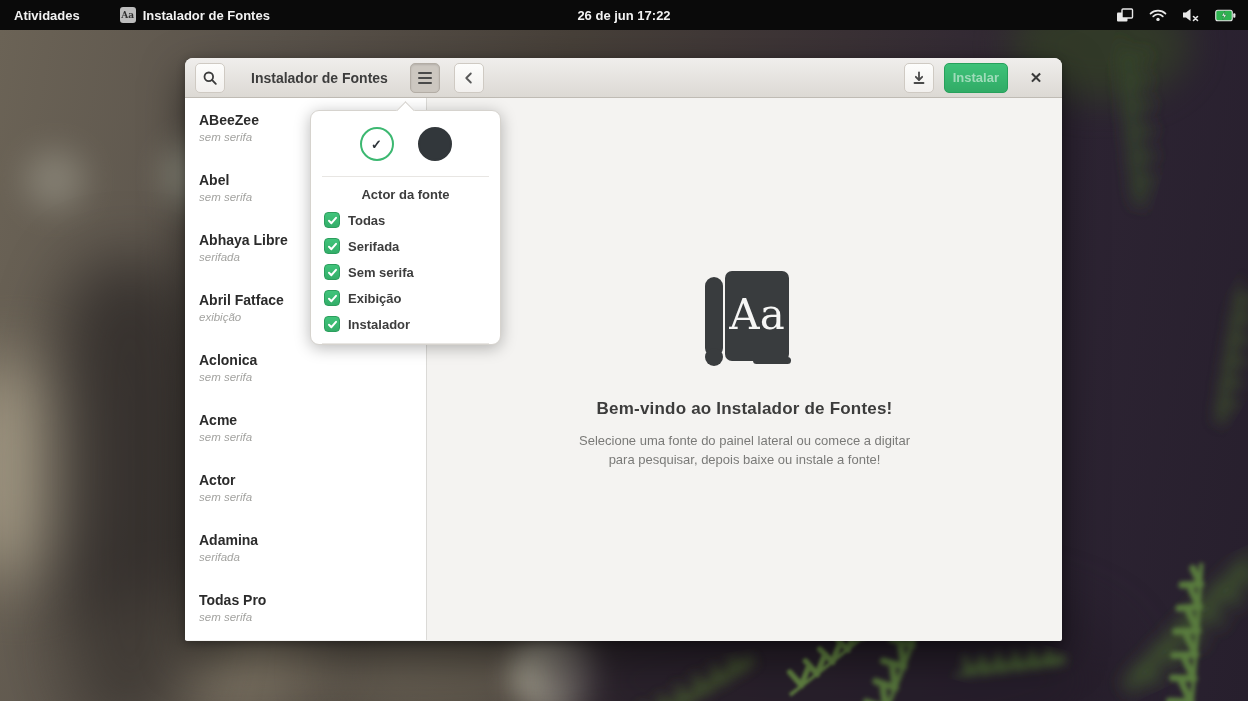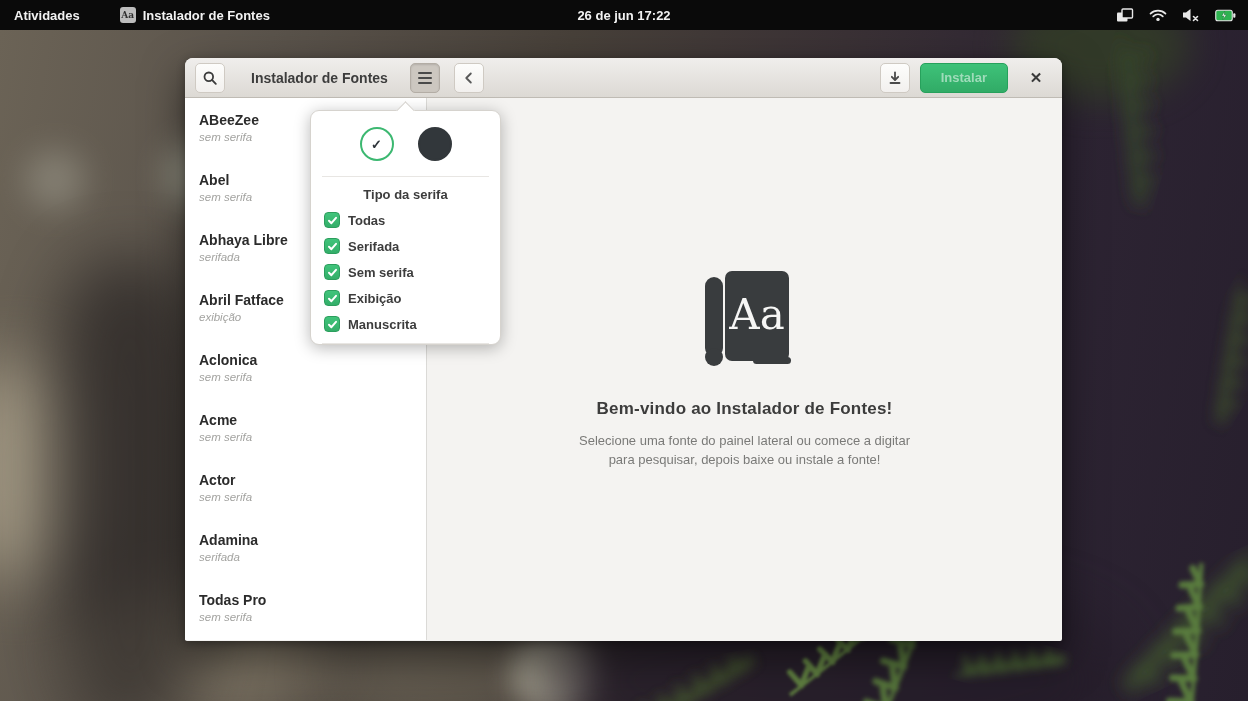--- a/index.html
+++ b/index.html
@@ -45,21 +45,21 @@
                display:flex; align-items:center; padding:0 14px 0 10px; }
   .hb-btn { height:30px; min-width:30px; background:linear-gradient(#fdfdfc,#f2f0ee); border:1px solid #cfcac3;
             border-radius:5px; display:flex; align-items:center; justify-content:center; cursor:pointer; }
   .hb-btn svg { display:block; }
   .hb-title { font-size:14px; font-weight:bold; color:#3d3d3d; margin-left:26px; }
   .menu-btn { margin-left:22px; background:#ccc7c0; border-color:#b3ada5; box-shadow:inset 0 1px 2px rgba(0,0,0,.12);
               flex-direction:column; gap:3px; }
   .menu-btn .bar { width:14px; height:2px; background:#4a4a4a; border-radius:1px; }
   .back-btn { margin-left:14px; }
   .spacer { flex:1; }
-  .install-btn { margin-left:10px; height:30px; padding:0 20px; border:1px solid #27a15c; border-radius:5px;
+  .install-btn { margin-left:10px; height:30px; padding:0 8px; border:1px solid #27a15c; border-radius:5px;
                  background:linear-gradient(#3ec279,#31ab66); color:#9fdcba; font-size:13px; font-weight:bold;
                  display:flex; align-items:center; cursor:default; }
   .close-btn { margin-left:16px; font-size:15px; font-weight:bold; color:#3a3a3a; cursor:pointer;
                width:24px; height:24px; display:flex; align-items:center; justify-content:center; }
 
   .win-body { display:flex; height:542px; }
   .sidebar { width:242px; background:#ffffff; border-right:1px solid #dbdad7; padding:14px 0 0 14px; }
   .font-item { height:60px; cursor:pointer; }
   .font-name { font-size:14px; font-weight:bold; color:#2b2b2b; }
   .font-cat { font-size:11.5px; font-style:italic; color:#a3a3a0; margin-top:3px; }
@@ -274,21 +274,21 @@
 
     <div class="theme-row">
       <div class="theme-circle theme-light">
         <span>✓</span>
       </div>
       <div class="theme-circle theme-dark"></div>
     </div>
 
     <hr class="pop-sep">
 
-    <div class="pop-title">Tipo da serifa</div>
+    <div class="pop-title">Actor da fonte</div>
 
     <div class="filter-row">
       <span class="checkbox">
         <svg width="11" height="11" viewBox="0 0 11 11">
             <path d="M2,5.8 L4.4,8.2 L9,2.8" fill="none" stroke="#ffffff" stroke-width="2" stroke-linecap="round" stroke-linejoin="round"></path>
           </svg>
       </span>
       <span class="filter-label">Todas</span>
     </div>
     <div class="filter-row">
@@ -314,20 +314,20 @@
           </svg>
       </span>
       <span class="filter-label">Exibição</span>
     </div>
     <div class="filter-row">
       <span class="checkbox">
         <svg width="11" height="11" viewBox="0 0 11 11">
             <path d="M2,5.8 L4.4,8.2 L9,2.8" fill="none" stroke="#ffffff" stroke-width="2" stroke-linecap="round" stroke-linejoin="round"></path>
           </svg>
       </span>
-      <span class="filter-label">Manuscrita</span>
+      <span class="filter-label">Instalador</span>
     </div>
 
     <hr class="pop-sep pad-top">
 
   </div>
 
 </div>
 
 </body></html>

